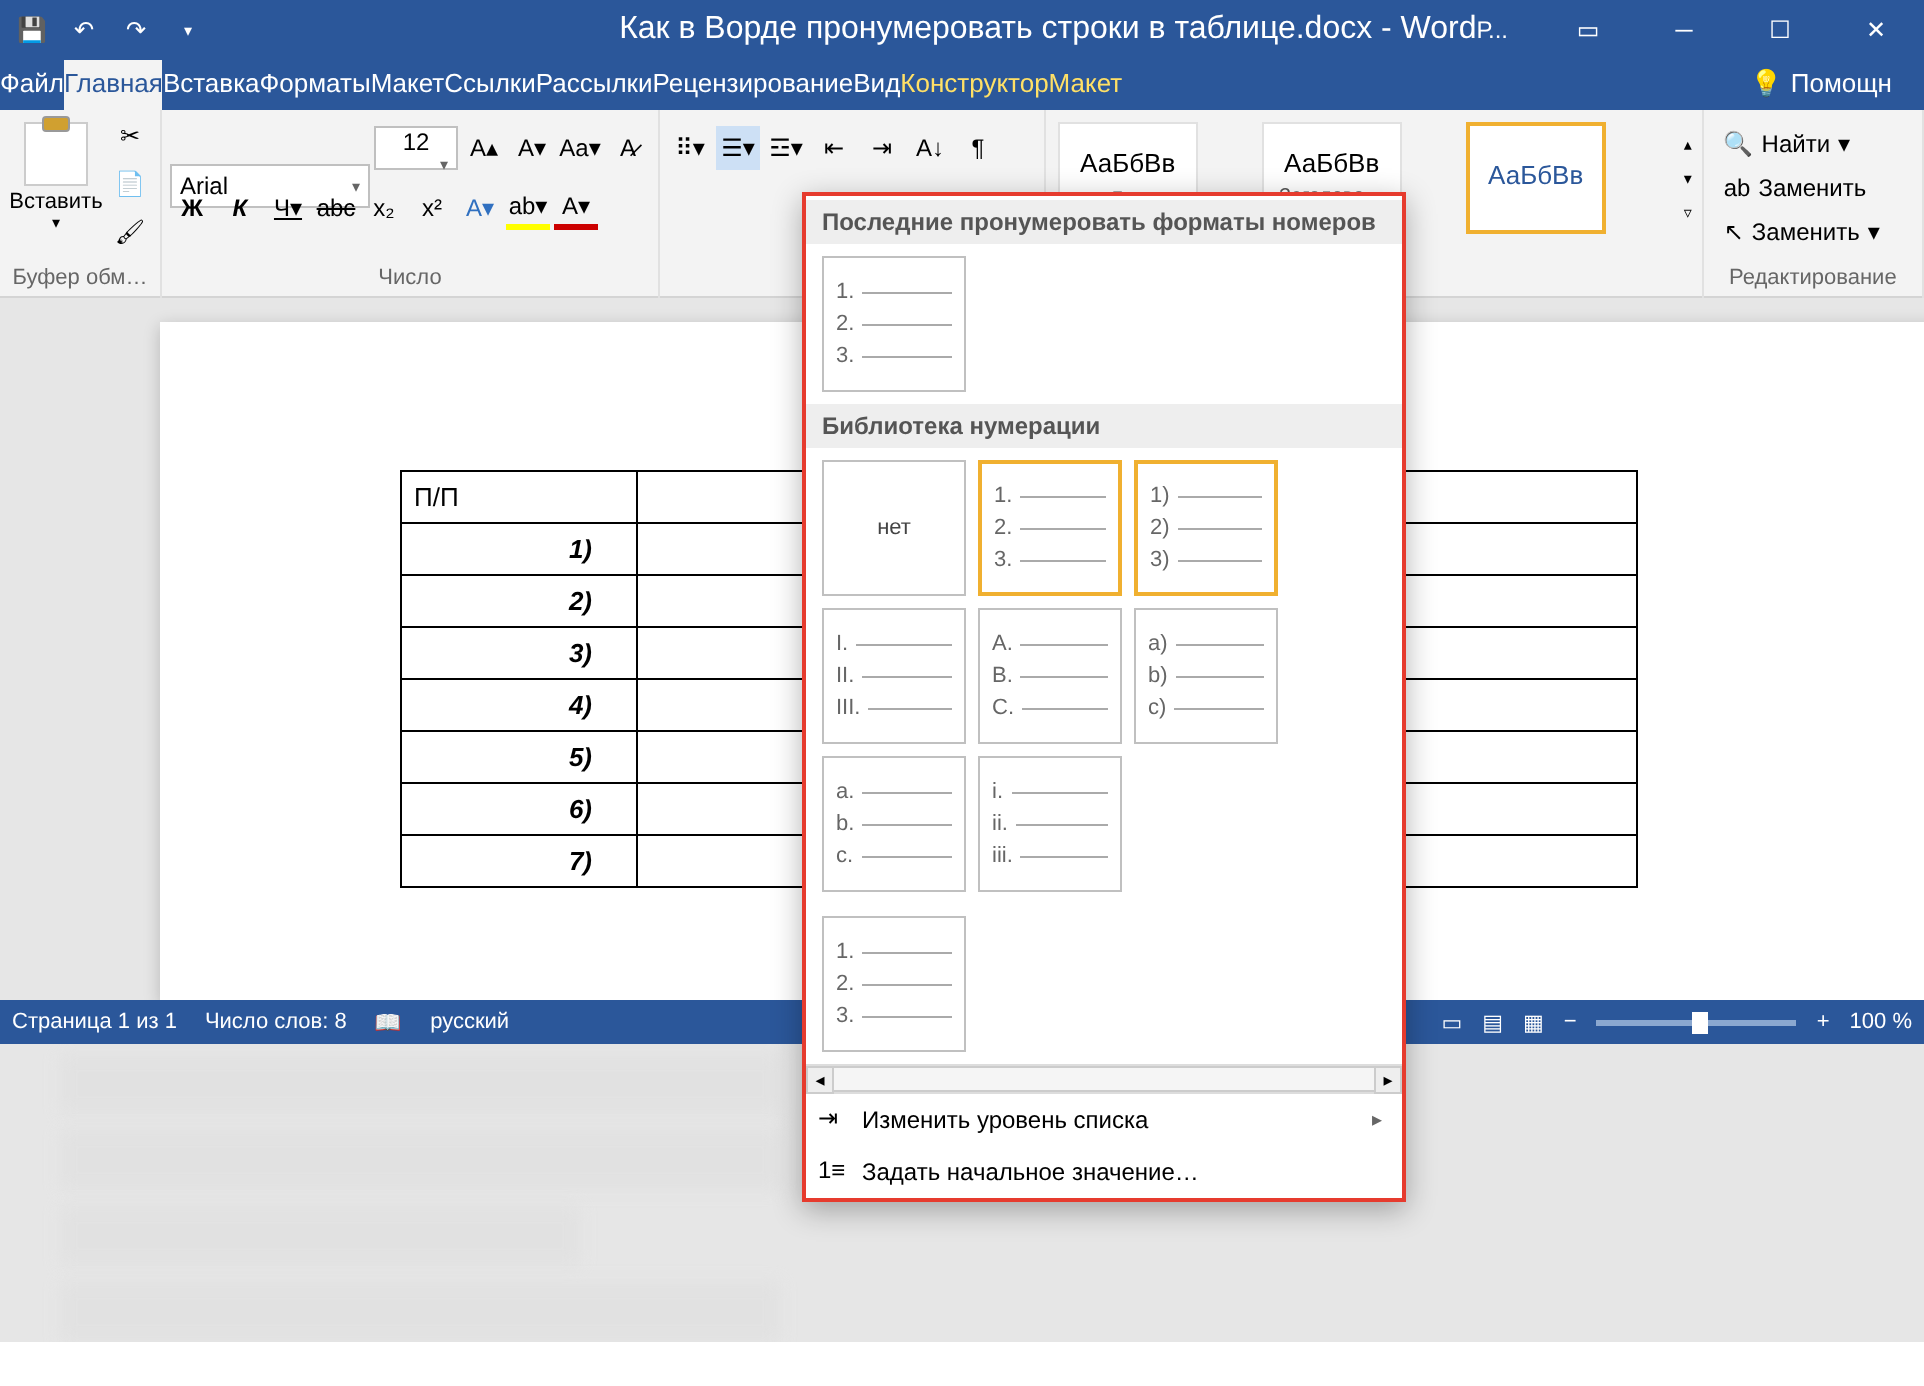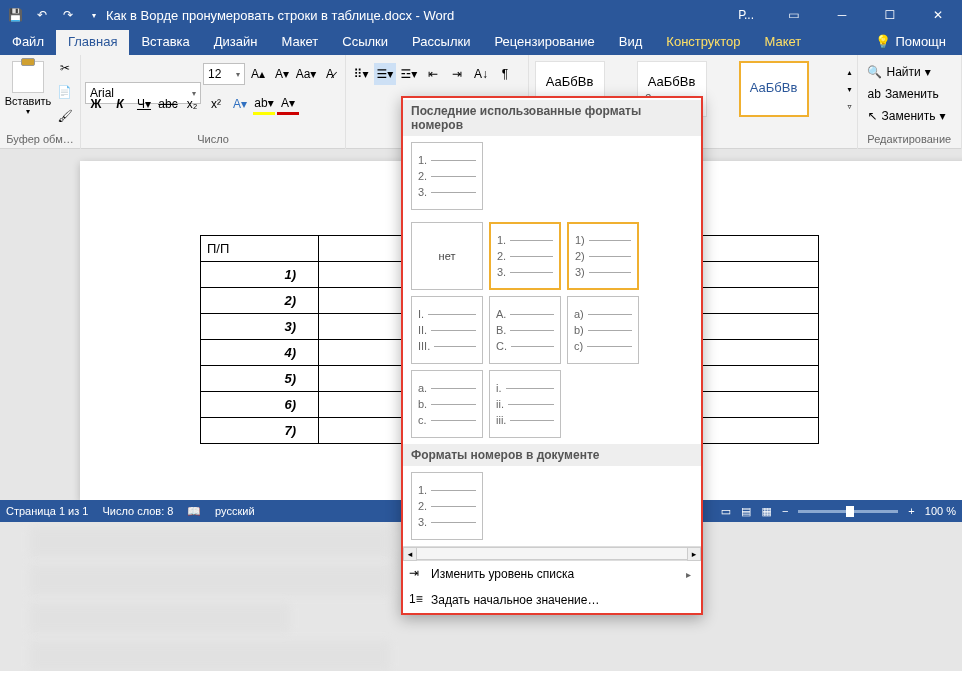--- a/index.html
+++ b/index.html
@@ -1,27 +1,27 @@
 <!DOCTYPE html>
 <html><head>
 <meta charset="utf-8">
 <style>
 * { box-sizing: border-box; margin: 0; padding: 0; font-family: "Segoe UI", Tahoma, sans-serif; }
 body { background: #fff; width: 962px; height: 693px; overflow: hidden; position: relative; font-size: 12px; }
 
 .titlebar { height: 30px; background: #2b579a; color: #fff; display: flex; align-items: center; padding: 0 4px; }
 .titlebar .qat { display: flex; gap: 2px; align-items: center; }
 .titlebar .qat-btn { width: 24px; height: 24px; display: flex; align-items: center; justify-content: center; cursor: pointer; }
-.titlebar .title { flex: 1; text-align: left; font-size: 13px; }
+.titlebar .title { flex: 1; text-align: right; font-size: 16px; }
 .titlebar .win-btns { display: flex; gap: 8px; }
 .titlebar .win-btn { width: 40px; height: 24px; display: flex; align-items: center; justify-content: center; cursor: pointer; }
 .titlebar .ctx { margin-right: 20px; font-size: 12px; }
 
 .tabs { height: 25px; background: #2b579a; display: flex; align-items: flex-end; color: #fff; font-size: 13px; }
-.tab { padding: 4px 12px 6px; cursor: pointer; }
+.tab { padding: 4px 0 6px; cursor: pointer; }
 .tab.file { background: #2b579a; }
 .tab.active { background: #f3f3f3; color: #2b579a; }
 .tab.yellow { color: #ffe066; }
 .tab.help { margin-left: auto; padding-right: 16px; display: flex; align-items: center; gap: 4px; }
 
 .ribbon { height: 94px; background: #f3f3f3; border-bottom: 1px solid #d4d4d4; display: flex; position: relative; }
 .rgroup { border-right: 1px solid #e1e1e1; padding: 2px 4px; display: flex; flex-direction: column; justify-content: space-between; height: 94px; position: relative; }
 .rgroup-label { font-size: 11px; color: #666; text-align: center; height: 16px; line-height: 16px; }
 .rgroup-body { flex: 1; display: flex; gap: 2px; }
 
@@ -100,21 +100,21 @@
     <div class="win-btn">─</div>
     <div class="win-btn">☐</div>
     <div class="win-btn">✕</div>
   </div>
 </div>
 
 <div class="tabs">
   <div class="tab file">Файл</div>
   <div class="tab active">Главная</div>
   <div class="tab">Вставка</div>
-  <div class="tab">Дизайн</div>
+  <div class="tab">Форматы</div>
   <div class="tab">Макет</div>
   <div class="tab">Ссылки</div>
   <div class="tab">Рассылки</div>
   <div class="tab">Рецензирование</div>
   <div class="tab">Вид</div>
   <div class="tab yellow">Конструктор</div>
   <div class="tab yellow">Макет</div>
   <div class="tab help">
       <span>💡</span>
       <span>Помощн</span>
@@ -134,25 +134,25 @@
         <div class="small-btn">📄</div>
         <div class="small-btn">🖌</div>
       </div>
     </div>
     <div class="rgroup-label">Буфер обм…</div>
   </div>
 
   <div class="rgroup font">
     <div style="display:flex;flex-direction:column;gap:2px;padding-top:4px;">
       <div class="font-row">
-        <div class="combo" style="width:116px;margin-top:38px;">
+        <div class="combo" style="width:100px;margin-top:38px;">
             <span>Arial</span>
             <span class="arrow">▾</span>
           </div>
-        <div class="combo" style="width:42px;">
+        <div class="combo" style="width:42px;flex-direction:column;">
             <span>12</span>
             <span class="arrow">▾</span>
           </div>
         <div class="fbtn">A▴</div>
         <div class="fbtn">A▾</div>
         <div class="fbtn">Aa▾</div>
         <div class="fbtn">A̷</div>
       </div>
       <div class="font-row">
         <div class="fbtn bold">Ж</div>
@@ -267,34 +267,35 @@
       </table>
   </div>
 
   <div class="blur-row" style="top:378px;"></div>
   <div class="blur-row" style="top:416px;"></div>
   <div class="blur-row" style="top:454px;width:260px;"></div>
   <div class="blur-row" style="top:492px;"></div>
 </div>
 
 <div class="num-drop">
-  <div class="sec-hdr">Последние использованные форматы номеров</div>
+  <div class="sec-hdr">Последние пронумеровать форматы номеров</div>
   <div class="gallery">
     <div class="thumb-box">
       <div class="ln">
           <span>1.</span>
         </div>
         <div class="ln">
           <span>2.</span>
         </div>
         <div class="ln">
           <span>3.</span>
         </div>
     </div>
   </div>
+  <div class="sec-hdr">Библиотека нумерации</div>
   <div class="gallery">
     <div class="thumb-box none">нет</div>
     <div class="thumb-box sel">
       <div class="ln">
           <span>1.</span>
         </div>
         <div class="ln">
           <span>2.</span>
         </div>
         <div class="ln">
@@ -361,21 +362,20 @@
           <span>i.</span>
         </div>
         <div class="ln">
           <span>ii.</span>
         </div>
         <div class="ln">
           <span>iii.</span>
         </div>
     </div>
   </div>
-  <div class="sec-hdr">Форматы номеров в документе</div>
   <div class="gallery">
     <div class="thumb-box">
       <div class="ln">
           <span>1.</span>
         </div>
         <div class="ln">
           <span>2.</span>
         </div>
         <div class="ln">
           <span>3.</span>

